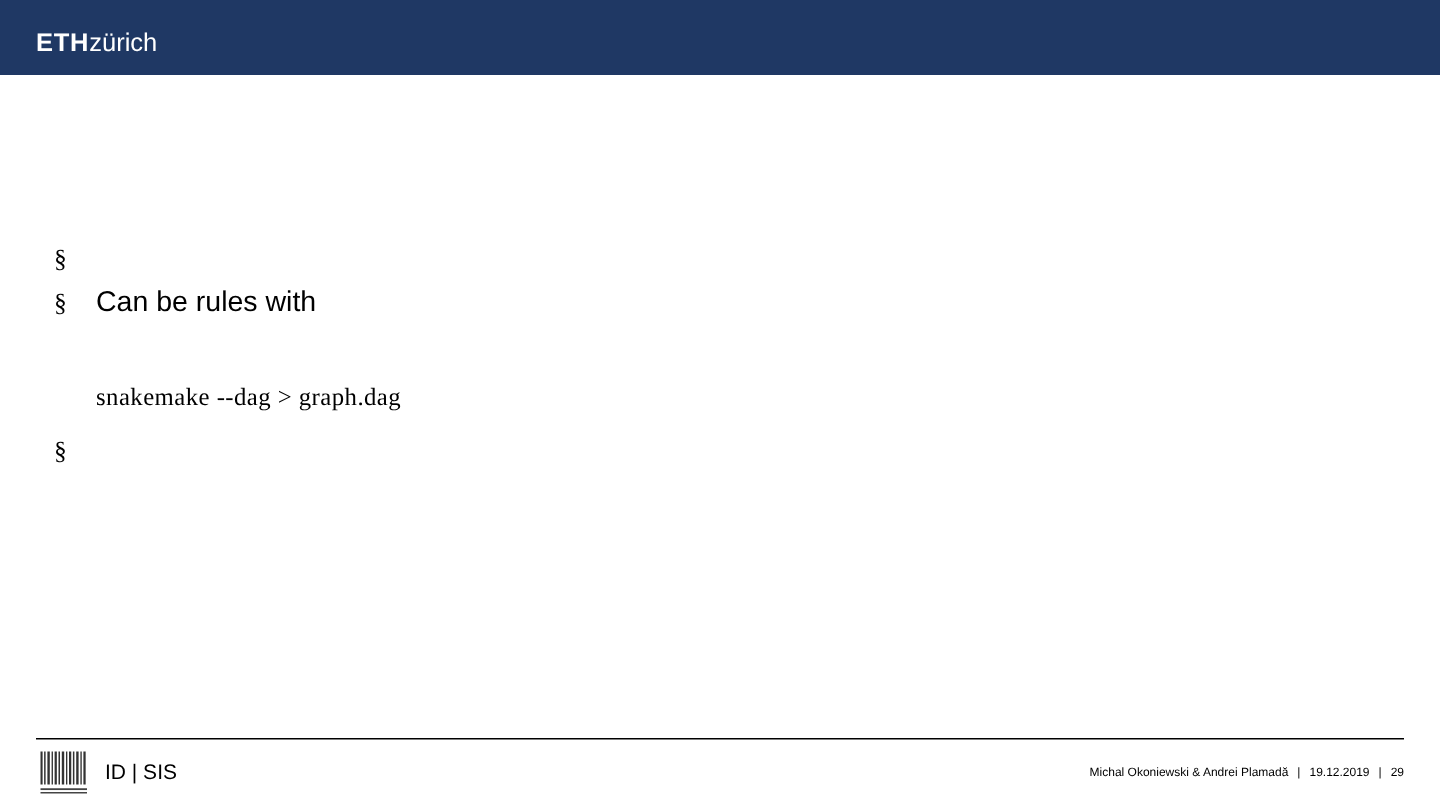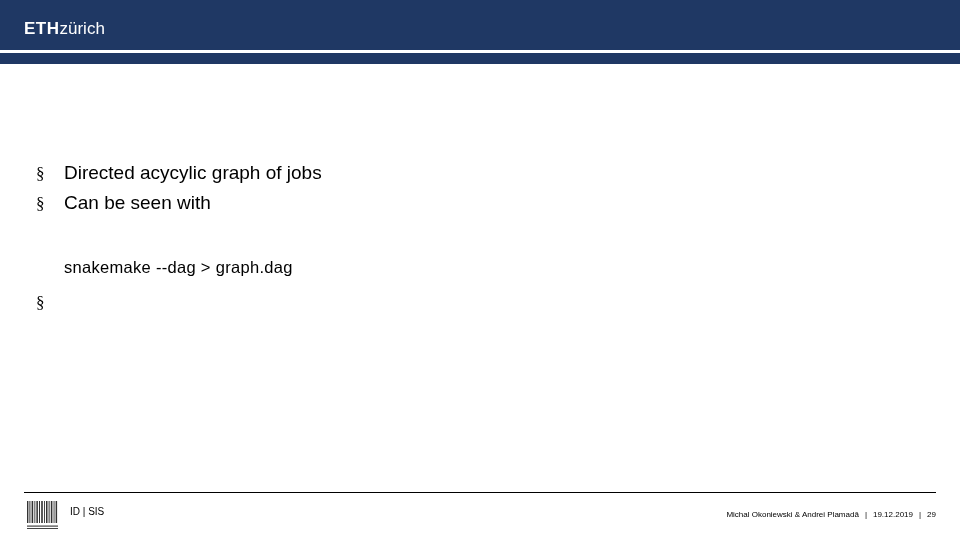--- a/index.html
+++ b/index.html
@@ -19,21 +19,21 @@
     height: 540px;
     background: #ffffff;
   }
 
   
   .top-banner {
     position: absolute;
     left: 0;
     top: 0;
     width: 960px;
-    height: 64px;
+    height: 50px;
     background: #1f3864;
   }
   .top-banner-underline {
     position: absolute;
     left: 0;
     top: 50px;
     width: 960px;
     height: 3px;
     background: #ffffff;
   }
@@ -89,21 +89,21 @@
   }
   .bullet .text {
     font-size: 19px;
     color: #000000;
     line-height: 26px;
   }
   .code-block {
     margin: 9px 0 9px 28px;
   }
   .code-line {
-    font-family: Liberation Sans, sans-serif;
+    font-family: Liberation Serif, serif;
     font-size: 16.5px;
     line-height: 28px;
     color: #000000;
     letter-spacing: 0.3px;
     margin-top: 36px;
   }
   .bullet.last {
     margin-top: 6px;
   }
 
@@ -120,21 +120,21 @@
     position: absolute;
     left: 26px;
     top: 500px;
     width: 34px;
     height: 30px;
   }
   .footer-dept {
     position: absolute;
     left: 70px;
     top: 506px;
-    font-size: 10px;
+    font-size: 14px;
     color: #000000;
   }
   .footer-right {
     position: absolute;
     right: 24px;
     top: 510px;
     font-size: 8px;
     color: #000000;
     white-space: nowrap;
     text-align: right;
@@ -153,26 +153,25 @@
       <span class="eth">ETH</span><span class="zurich">zürich</span>
     </div>
   </div>
   <div class="top-banner-underline"></div>
 
 
   <div class="body">
 
     <div class="bullet">
       <span class="marker">§</span>
-      <span class="text">Directed acycylic graph of jobs</span>
     </div>
 
     <div class="bullet">
       <span class="marker">§</span>
-      <span class="text">Can be seen with</span>
+      <span class="text">Can be rules with</span>
     </div>
 
     <div class="code-block">
       <div class="code-line">snakemake --dag &gt; graph.dag</div>
     </div>
 
     <div class="bullet last">
       <span class="marker">§</span>
     </div>
 

